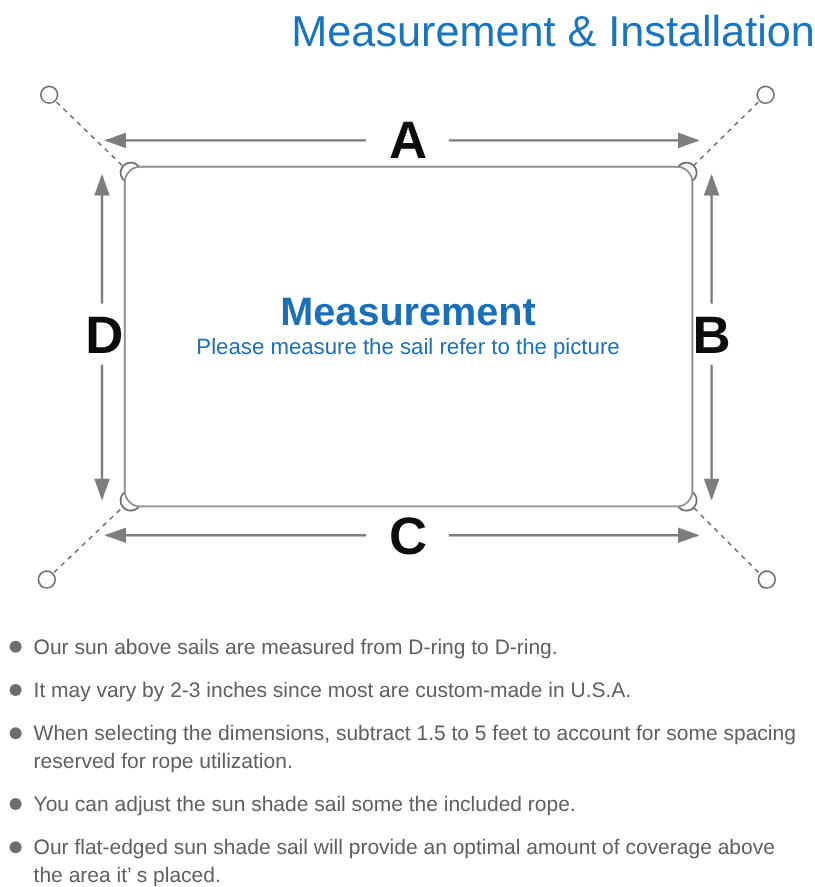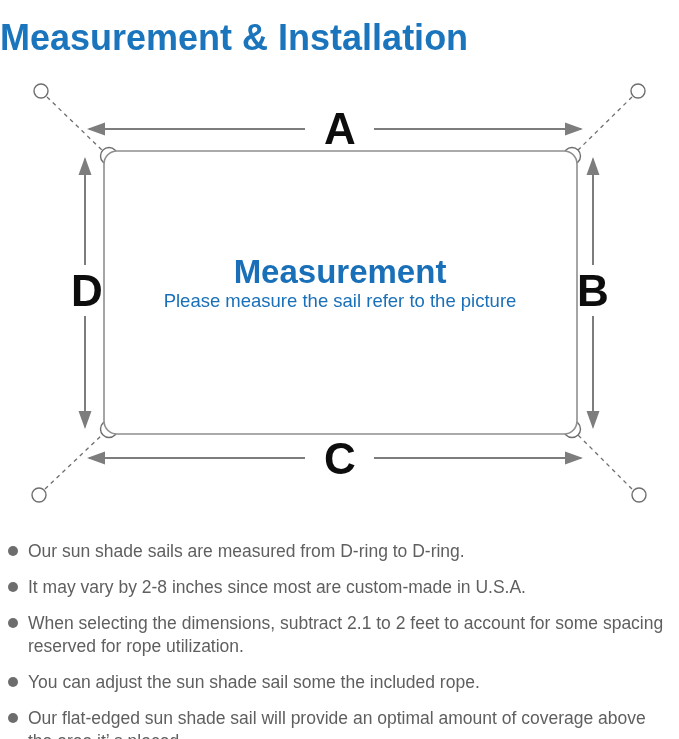--- a/index.html
+++ b/index.html
@@ -11,25 +11,25 @@
     overflow: hidden;
     font-family: "Liberation Sans", sans-serif;
   }
   .page {
     width: 679px;
     height: 739px;
     background: #ffffff;
     position: relative;
   }
   h1.page-title {
-    margin: 18px 0 0 0;
-    text-align: left;
+    margin: 6px 0 0 0;
+    text-align: right;
     font-size: 36px;
     line-height: 1.1;
-    font-weight: bold;
+    font-weight: normal;
     color: #1b75bc;
     letter-spacing: 0px;
   }
   .diagram-wrap {
     margin-top: 14px;
     width: 679px;
     height: 460px;
   }
   svg { display: block; }
   ul.notes {
@@ -115,29 +115,29 @@
       <text x="593" y="234" text-anchor="middle" font-size="44" font-weight="bold" fill="#0d0d0d" font-family="Liberation Sans, sans-serif">B</text>
 
       <text x="340" y="211" text-anchor="middle" font-size="33" font-weight="bold" fill="#1a70b8" font-family="Liberation Sans, sans-serif">Measurement</text>
       <text x="340" y="235" text-anchor="middle" font-size="18.5" fill="#1a70b8" font-family="Liberation Sans, sans-serif">Please measure the sail refer to the picture</text>
     </svg>
   </div>
 
   <ul class="notes">
     <li>
       <span class="dot"></span>
-      <span>Our sun shade sails are measured from D-ring to D-ring.</span>
+      <span>Our sun above sails are measured from D-ring to D-ring.</span>
     </li>
     <li>
       <span class="dot"></span>
-      <span>It may vary by 2-8 inches since most are custom-made in U.S.A.</span>
+      <span>It may vary by 2-3 inches since most are custom-made in U.S.A.</span>
     </li>
     <li>
       <span class="dot"></span>
-      <span>When selecting the dimensions, subtract 2.1 to 2 feet to account for some spacing reserved for rope utilization.</span>
+      <span>When selecting the dimensions, subtract 1.5 to 5 feet to account for some spacing reserved for rope utilization.</span>
     </li>
     <li>
       <span class="dot"></span>
       <span>You can adjust the sun shade sail some the included rope.</span>
     </li>
     <li>
       <span class="dot"></span>
       <span>Our flat-edged sun shade sail will provide an optimal amount of coverage above the area it’ s placed.</span>
     </li>
   </ul>

